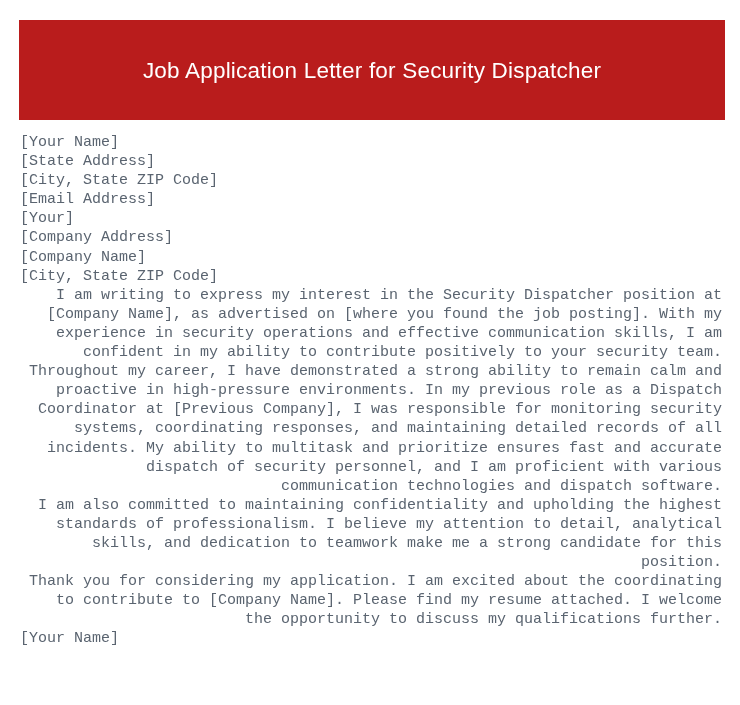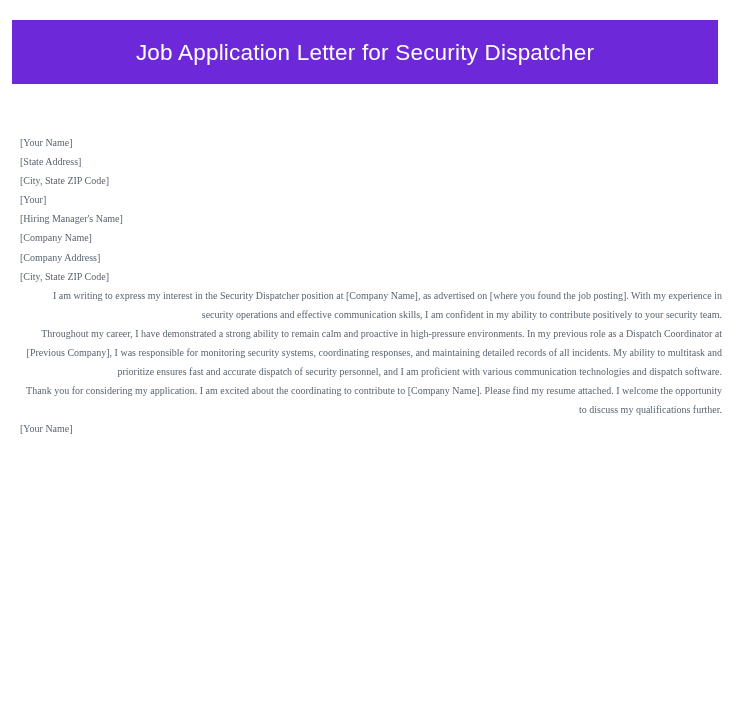--- a/index.html
+++ b/index.html
@@ -16,25 +16,25 @@
 
   #page {
     position: relative;
     width: 740px;
     height: 705px;
     background: #ffffff;
   }
 
   #header-bar {
     position: absolute;
-    left: 12px;
+    left: 19px;
     top: 20px;
     width: 706px;
-    height: 64px;
-    background: #6d28d9;
+    height: 100px;
+    background: #b91c1c;
     display: flex;
     align-items: center;
     justify-content: center;
     box-sizing: border-box;
   }
 
   #letter-title {
     color: #ffffff;
     font-family: "Liberation Sans", sans-serif;
     font-size: 22.5px;
@@ -44,22 +44,22 @@
     text-align: center;
     white-space: nowrap;
   }
 
   #letter-body {
     position: absolute;
     left: 20px;
     top: 133px;
     width: 702px;
     color: #5a6470;
-    font-family: Liberation Serif, serif;
-    font-size: 10px;
+    font-family: Liberation Mono, monospace;
+    font-size: 15px;
     line-height: 19.1px;
     text-align: left;
   }
 
   .letter-line {
     margin: 0;
     padding: 0;
     white-space: pre-wrap;
     word-wrap: break-word;
   }
@@ -78,32 +78,33 @@
   <div id="header-bar">
     <div id="letter-title">Job Application Letter for Security Dispatcher</div>
   </div>
 
   <div id="letter-body">
 
     <div>
       <div class="letter-line">[Your Name]</div>
       <div class="letter-line">[State Address]</div>
       <div class="letter-line">[City, State ZIP Code]</div>
+      <div class="letter-line">[Email Address]</div>
       <div class="letter-line">[Your]</div>
     </div>
 
     <div>
-      <div class="letter-line">[Hiring Manager's Name]</div>
+      <div class="letter-line">[Company Address]</div>
       <div class="letter-line">[Company Name]</div>
-      <div class="letter-line">[Company Address]</div>
       <div class="letter-line">[City, State ZIP Code]</div>
     </div>
 
 
     <div class="letter-para">I am writing to express my interest in the Security Dispatcher position at [Company Name], as advertised on [where you found the job posting]. With my experience in security operations and effective communication skills, I am confident in my ability to contribute positively to your security team.</div>
     <div class="letter-para">Throughout my career, I have demonstrated a strong ability to remain calm and proactive in high-pressure environments. In my previous role as a Dispatch Coordinator at [Previous Company], I was responsible for monitoring security systems, coordinating responses, and maintaining detailed records of all incidents. My ability to multitask and prioritize ensures fast and accurate dispatch of security personnel, and I am proficient with various communication technologies and dispatch software.</div>
+    <div class="letter-para">I am also committed to maintaining confidentiality and upholding the highest standards of professionalism. I believe my attention to detail, analytical skills, and dedication to teamwork make me a strong candidate for this position.</div>
     <div class="letter-para">Thank you for considering my application. I am excited about the coordinating to contribute to [Company Name]. Please find my resume attached. I welcome the opportunity to discuss my qualifications further.</div>
 
     <div class="letter-line">[Your Name]</div>
 
   </div>
 
 </div>
 
 </body></html>

